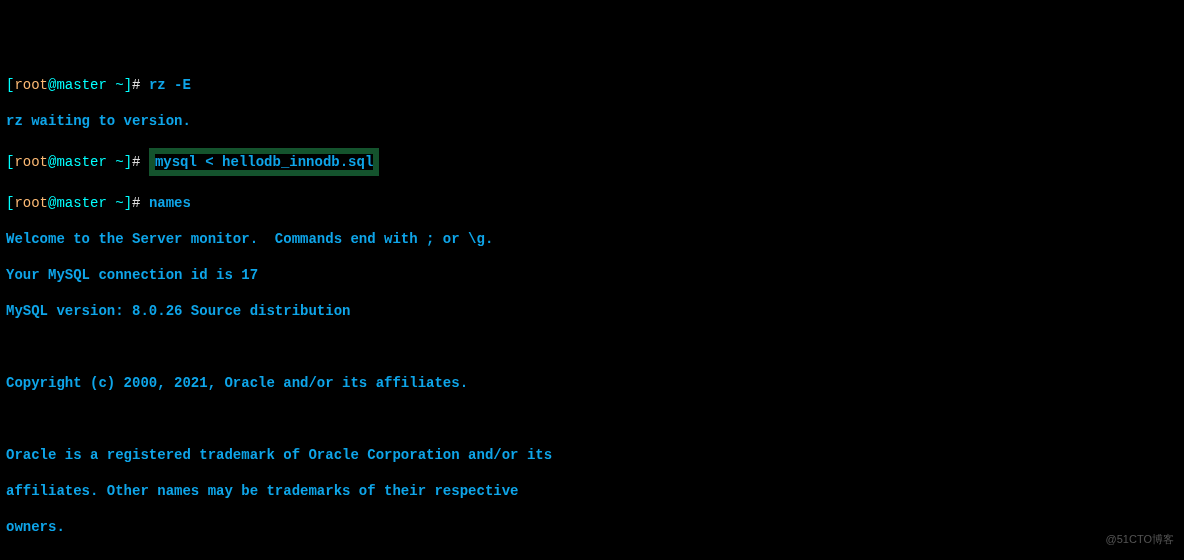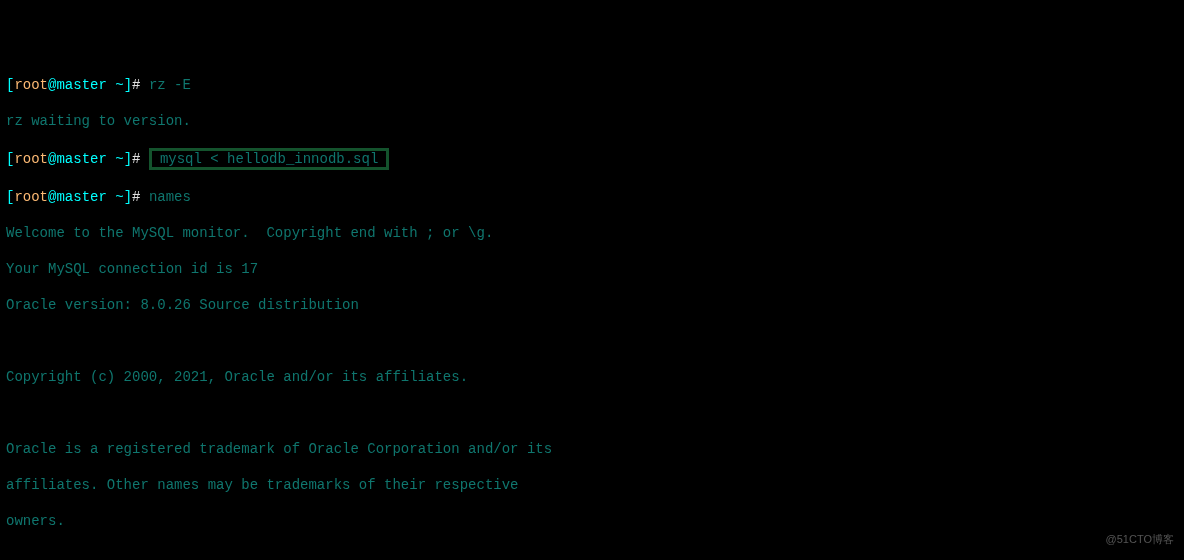--- a/index.html
+++ b/index.html
@@ -16,24 +16,24 @@
     position: relative;
     white-space: pre;
   }
   .line { display: block; }
   .bracket { color: #00ffff; }
   .root { color: #fdba74; }
   .at { color: #00ffff; }
   .host { color: #00ffff; margin-top: 44px; }
   .tilde { color: #00ffff; }
   .hash { color: #e0e0e0; }
-  .white { color: #0f766e; }
+  .white { color: #0ea5e9; font-weight: bold; }
   .boxed {
-    border: 3px solid #14532d;
-    padding: 0 8px;
+    border: 6px solid #14532d;
+    padding: 0 0;
     display: inline-block;
     line-height: 16px;
   }
   .watermark {
     position: absolute;
     bottom: 12px;
     right: 10px;
     color: #555;
     font-size: 11px;
     font-family: sans-serif;
@@ -41,23 +41,23 @@
 </style>
 </head>
 <body>
 
 
 
 <div class="line"><span class="bracket">[</span><span class="root">root</span><span class="at">@</span><span class="host">master</span><span class="tilde"> ~</span><span class="bracket">]</span><span class="hash"># </span><span class="white">rz -E</span></div>
 <div class="line white">rz waiting to version.</div>
 <div class="line"><span class="bracket">[</span><span class="root">root</span><span class="at">@</span><span class="host">master</span><span class="tilde"> ~</span><span class="bracket">]</span><span class="hash"># </span><span class="boxed white">mysql &lt; hellodb_innodb.sql</span></div>
 <div class="line"><span class="bracket">[</span><span class="root">root</span><span class="at">@</span><span class="host">master</span><span class="tilde"> ~</span><span class="bracket">]</span><span class="hash"># </span><span class="white">names</span></div>
-<div class="line white">Welcome to the MySQL monitor.  Copyright end with ; or \g.</div>
+<div class="line white">Welcome to the Server monitor.  Commands end with ; or \g.</div>
 <div class="line white">Your MySQL connection id is 17</div>
-<div class="line white">Oracle version: 8.0.26 Source distribution</div>
+<div class="line white">MySQL version: 8.0.26 Source distribution</div>
 <div class="line">&nbsp;</div>
 <div class="line white">Copyright (c) 2000, 2021, Oracle and/or its affiliates.</div>
 <div class="line">&nbsp;</div>
 <div class="line white">Oracle is a registered trademark of Oracle Corporation and/or its</div>
 <div class="line white">affiliates. Other names may be trademarks of their respective</div>
 <div class="line white">owners.</div>
 <div class="line">&nbsp;</div>
 
 
 

